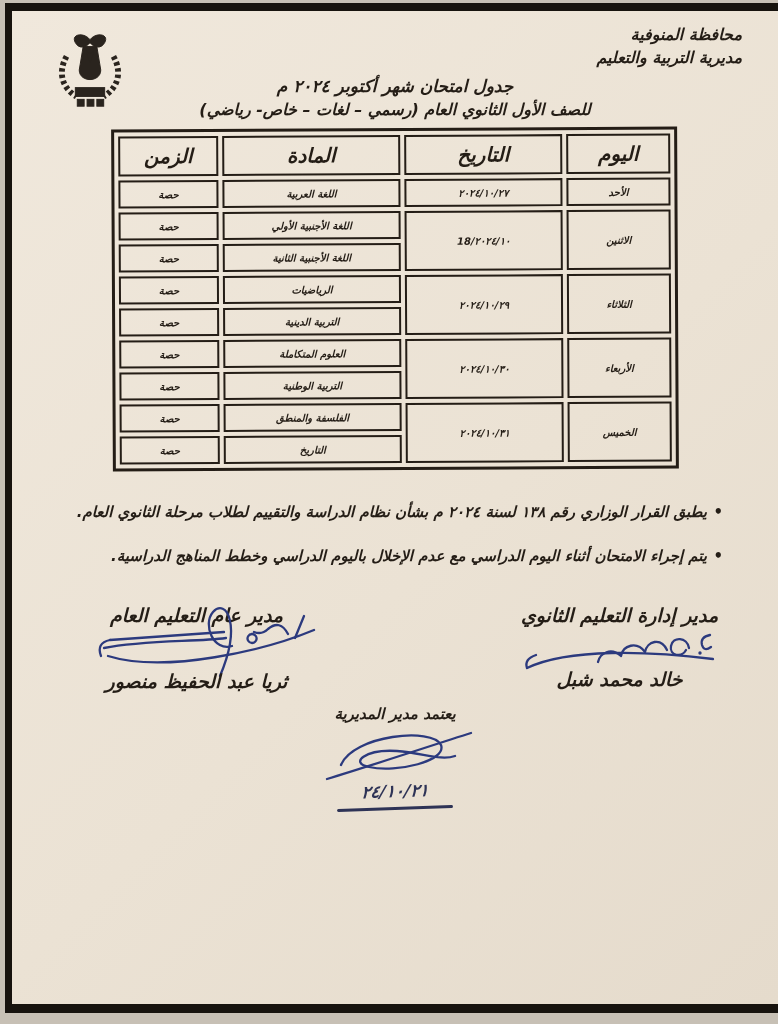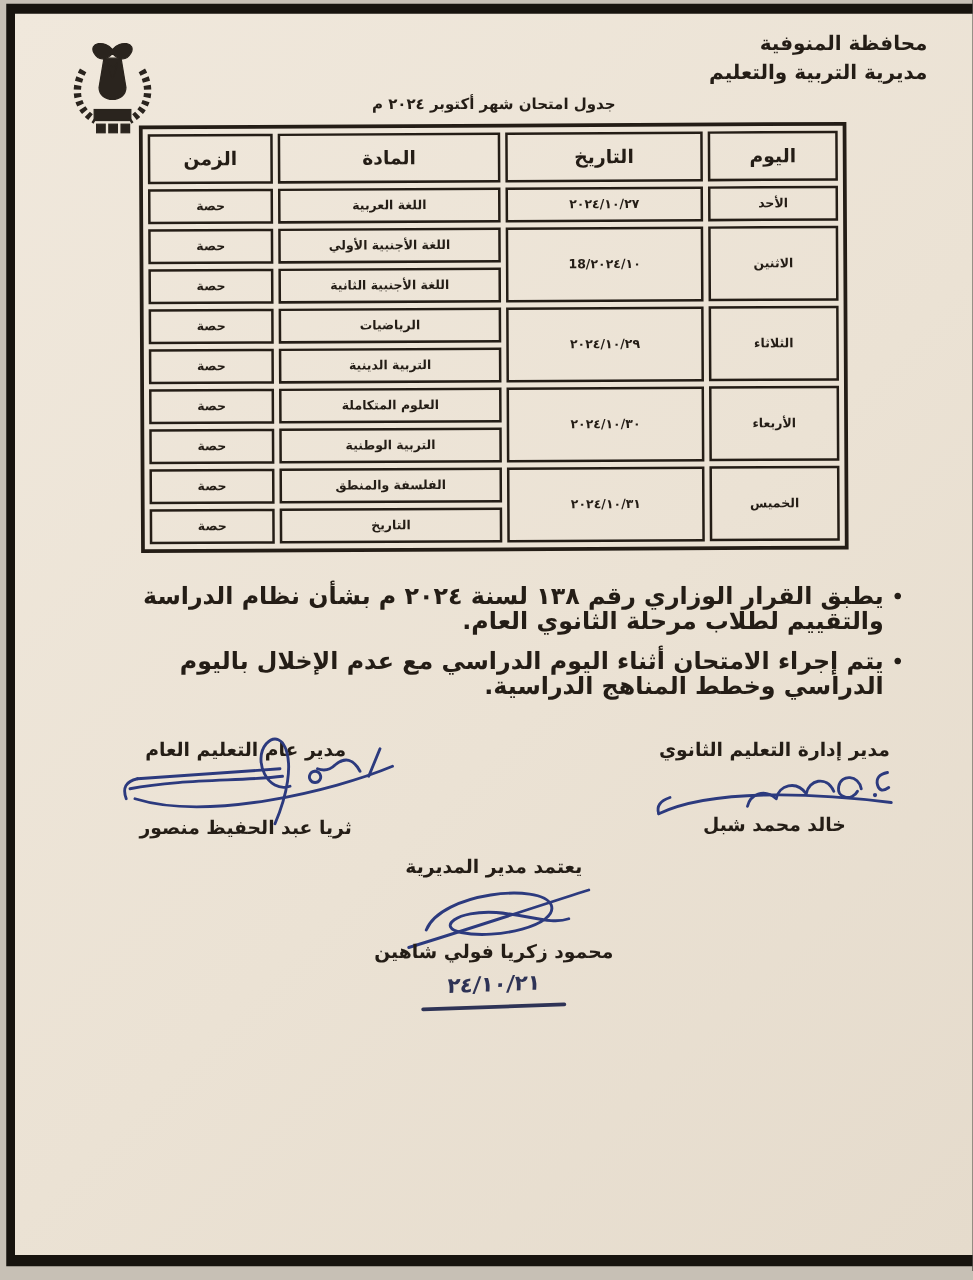--- a/index.html
+++ b/index.html
@@ -10,63 +10,64 @@
   }
   
   .frame {
     position:absolute; left:5px; top:3px; right:0; bottom:11px;
     background:#17130e;
   }
   .paper {
     position:absolute; left:7px; top:8px; right:0; bottom:9px;
     background:linear-gradient(135deg,#f0e8dc 0%, #ebe2d4 55%, #e5dbcc 100%);
     color:#241d16;
+    font-style:italic;
   }
   
   .org-lines {
     direction:rtl; text-align:right;
     padding:12px 36px 0 0;
     font-weight:bold; font-size:16px; line-height:23px;
   }
   .logo { position:absolute; left:36px; top:16px; width:84px; height:88px; }
   .logo svg { width:100%; height:100%; }
   
   .title-block { direction:rtl; text-align:center; font-weight:bold; margin-top:7px; }
-  .doc-title { font-size:12px; }
+  .doc-title { font-size:17px; }
   .doc-subtitle { font-size:16px; margin-top:4px; }
   
   table.exam {
     direction:rtl; margin:9px auto 0;
     border-collapse:separate; border-spacing:4px;
     border:3px solid #241d16;
     transform:rotate(-0.3deg);
   }
   table.exam th, table.exam td {
     border:2.5px solid #241d16;
     text-align:center; vertical-align:middle;
     font-weight:bold; padding:1px 4px;
     background:transparent;
   }
-  table.exam th { height:34px; font-size:15px; }
+  table.exam th { height:34px; font-size:20px; }
   table.exam td { height:22px; font-size:10px; }
   td.date-cell { font-size:13.5px; letter-spacing:1px; }
   td.day-cell  { font-size:14.5px;margin-top:47px; }
   
   .notes {
     direction:rtl; width:656px; margin:26px auto 0;
-    font-weight:bold; font-size:19px; line-height:20px;
+    font-weight:bold; font-size:15px; line-height:32px;
   }
   .note { position:relative; padding-right:16px; margin-bottom:12px; text-align:right; }
   .note::before { content:"•"; position:absolute; right:0; top:0; font-size:15px; }
   
   .sig-row {
     direction:rtl; display:flex; justify-content:space-between;
     padding:20px 56px 0 62px;
   }
-  .sig { text-align:center; font-weight:bold; font-size:15px; }
+  .sig { text-align:center; font-weight:bold; font-size:19px; }
   .sig .sig-script { display:block; margin:-4px auto -8px; }
   .sig.general .sig-script { margin:-36px auto -12px; }
   .approval { direction:rtl; text-align:center; font-weight:bold; font-size:15px; margin-top:13px; }
   .approval .sig-script { display:block; margin:-2px auto -10px; }
   .sig-date {
     direction:rtl; font-size:17px; color:#2e3356; margin-top:8px;
     transform:rotate(-2deg) skewX(-6deg); font-weight:bold; letter-spacing:2px;
   }
   .date-underline {
     width:116px; height:3px; background:#2e3356;
@@ -95,20 +96,21 @@
       </svg>
     </div>
 
     <div class="org-lines">
       <div>محافظة المنوفية</div>
       <div>مديرية التربية والتعليم</div>
     </div>
 
     <div class="title-block">
       <div class="doc-title">جدول امتحان شهر أكتوبر ٢٠٢٤ م</div>
+      <div class="doc-subtitle">للصف الأول الثانوي العام (رسمي – لغات – خاص- رياضي)</div>
     </div>
 
     <table class="exam">
       <colgroup>
           <col style="width:104px">
           <col style="width:158px">
           <col style="width:178px">
           <col style="width:100px">
         </colgroup>
       <thead>
@@ -202,19 +204,18 @@
         <div>ثريا عبد الحفيظ منصور</div>
       </div>
     </div>
 
     <div class="approval">
       <div>يعتمد مدير المديرية</div>
       <svg class="sig-script" width="165" height="62" viewBox="0 0 165 62">
         <path class="ink-blue" d="M28 44 C40 14 120 6 128 24 C134 40 84 52 56 46 C36 42 52 28 84 30 C110 32 128 40 142 35"></path>
         <path class="ink-blue" d="M14 58 C60 44 120 24 158 12"></path>
       </svg>
-      <div>محمود زكريا فولي شاهين</div>
       <div class="sig-date">٢٤/١٠/٢١</div>
       <div class="date-underline"></div>
     </div>
 
   </div>
 </div>
 
 </body></html>

